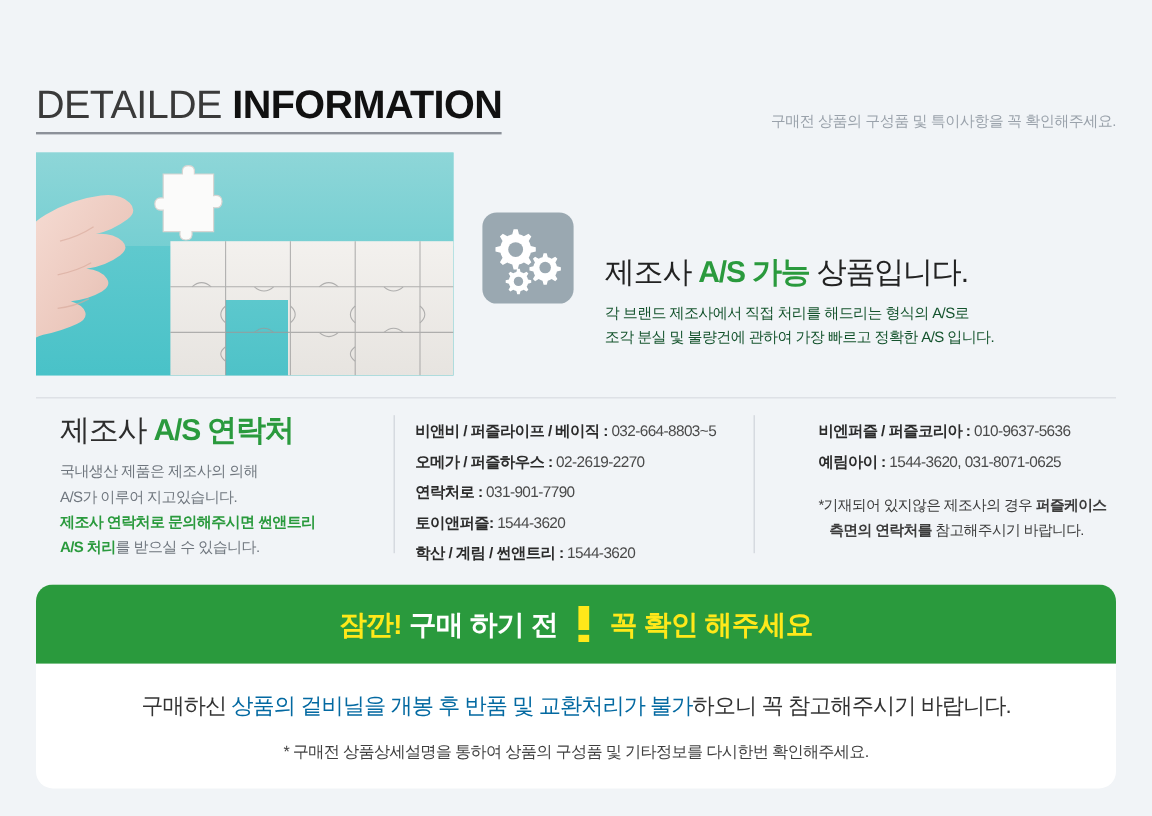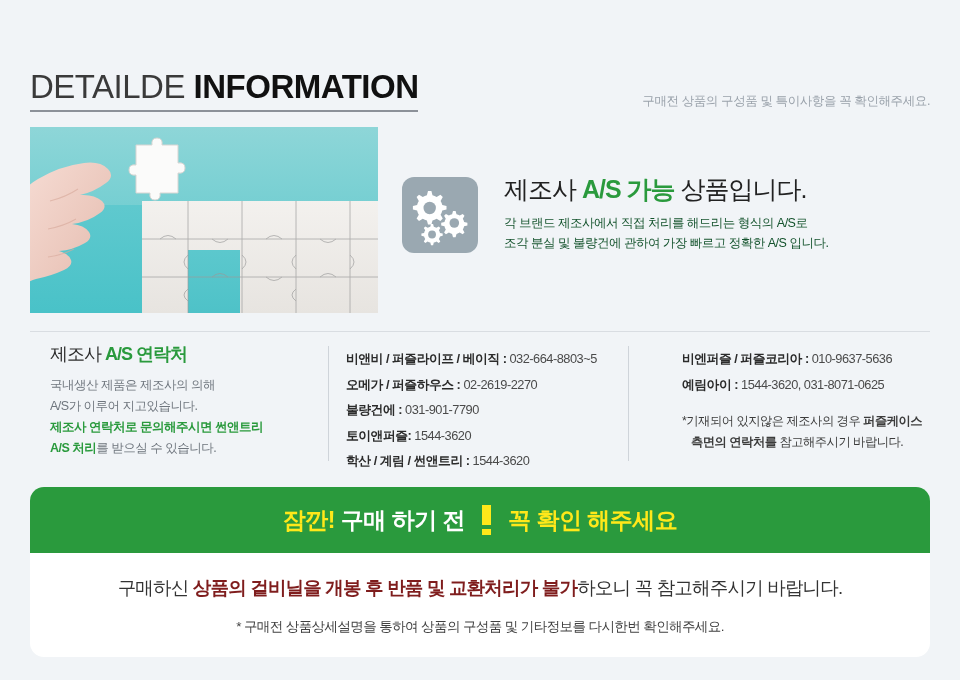--- a/index.html
+++ b/index.html
@@ -107,20 +107,21 @@
     background: #9aa8b1;
     border-radius: 12px;
   }
   .as-text { position: absolute; left: 102px; top: -4px; }
   .as-head {
     font-size: 25px;
     color: #222;
     letter-spacing: -1px;
     white-space: nowrap;
     line-height: 1.3;
+    margin-top: 38px;
   }
   .as-head .hl { color: #2a9a3d; font-weight: bold; }
   .as-sub {
     margin-top: 7px;
     font-size: 12.5px;
     color: #14532d;
     line-height: 1.65;
     letter-spacing: -0.5px;
     white-space: nowrap;
   }
@@ -134,21 +135,21 @@
   }
 
   
   .contact {
     position: absolute;
     left: 30px; top: 344px;
     width: 900px; height: 125px;
   }
   .contact-left { position: absolute; left: 20px; top: 0; width: 280px; }
   .contact-title {
-    font-size: 18px;
+    font-size: 25px;
     color: #2d2d2d;
     letter-spacing: -1px;
     white-space: nowrap;
     line-height: 1.2;
   }
   .contact-title .hl { color: #2a9a3d; font-weight: bold; }
   .contact-desc {
     margin-top: 9px;
     font-size: 12.5px;
     color: #6f767e;
@@ -243,21 +244,21 @@
     padding-top: 22px;
     text-align: center;
   }
   .panel-main {
     font-size: 18.5px;
     color: #333;
     letter-spacing: -0.8px;
     line-height: 1.4;
     white-space: nowrap;
   }
-  .panel-main .rd { color: #7f1d1d; font-weight: bold; }
+  .panel-main .rd { color: #0369a1; font-weight: normal; }
   .panel-sub {
     margin-top: 14px;
     font-size: 13.5px;
     color: #3f3f3f;
     letter-spacing: -0.6px;
     line-height: 1.78;
     white-space: nowrap;
   }
 </style>
 </head>
@@ -382,21 +383,21 @@
         <div><span class="grn">A/S 처리</span><span>를 받으실 수 있습니다.</span></div>
       </div>
     </div>
 
     <div class="vdiv vdiv-a"></div>
     <div class="vdiv vdiv-b"></div>
 
     <div class="contact-col col-mid">
       <div><span class="nm">비앤비 / 퍼즐라이프 / 베이직 : </span><span class="ph">032-664-8803~5</span></div>
       <div><span class="nm">오메가 / 퍼즐하우스 : </span><span class="ph">02-2619-2270</span></div>
-      <div><span class="nm">불량건에 : </span><span class="ph">031-901-7790</span></div>
+      <div><span class="nm">연락처로 : </span><span class="ph">031-901-7790</span></div>
       <div><span class="nm">토이앤퍼즐: </span><span class="ph">1544-3620</span></div>
       <div><span class="nm">학산 / 계림 / 썬앤트리 : </span><span class="ph">1544-3620</span></div>
     </div>
 
     <div class="contact-col col-right">
       <div><span class="nm">비엔퍼즐 / 퍼즐코리아 : </span><span class="ph">010-9637-5636</span></div>
       <div><span class="nm">예림아이 : </span><span class="ph">1544-3620, 031-8071-0625</span></div>
       <div class="note">
         <div><span>*기재되어 있지않은 제조사의 경우 </span><b>퍼즐케이스</b></div>
         <div class="note-indent"><b>측면의 연락처를</b><span> 참고해주시기 바랍니다.</span></div>

